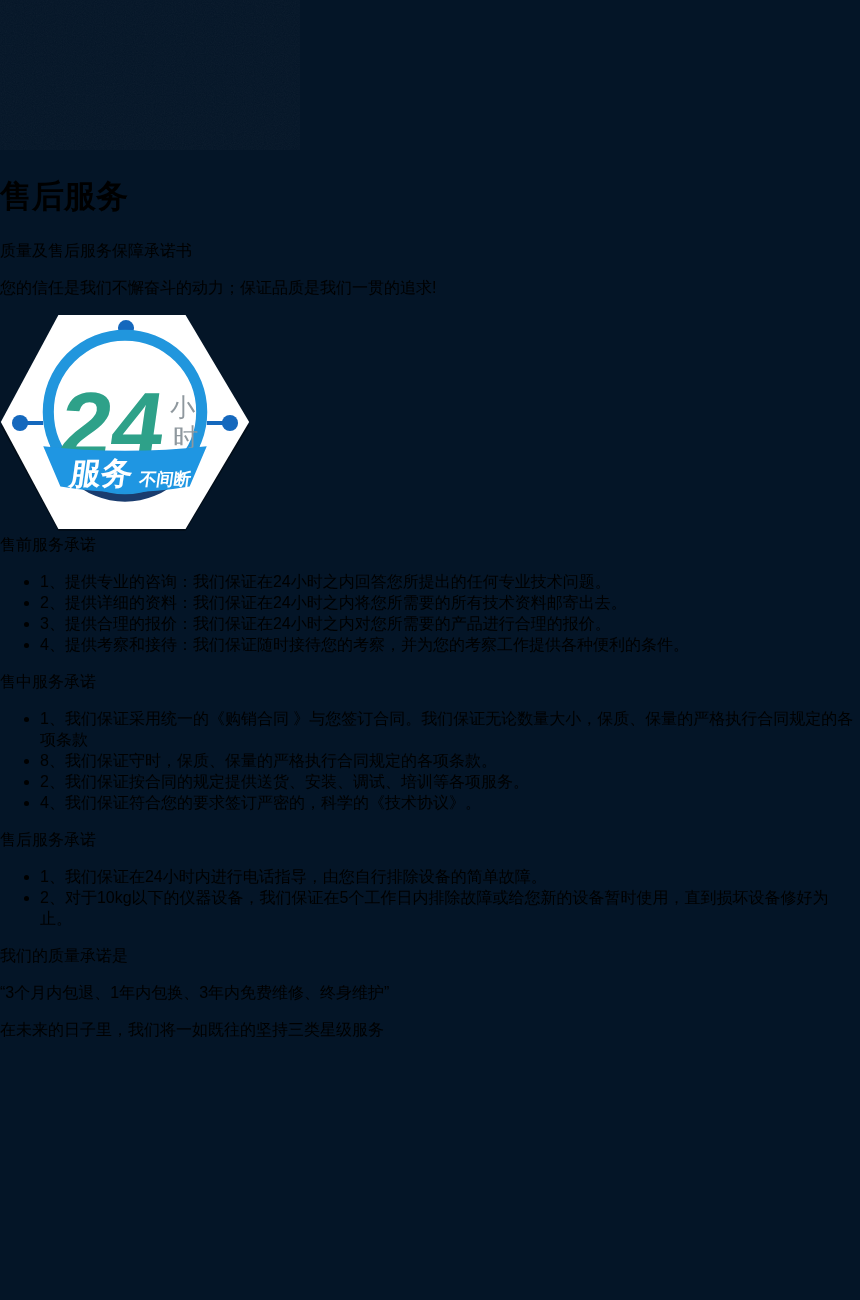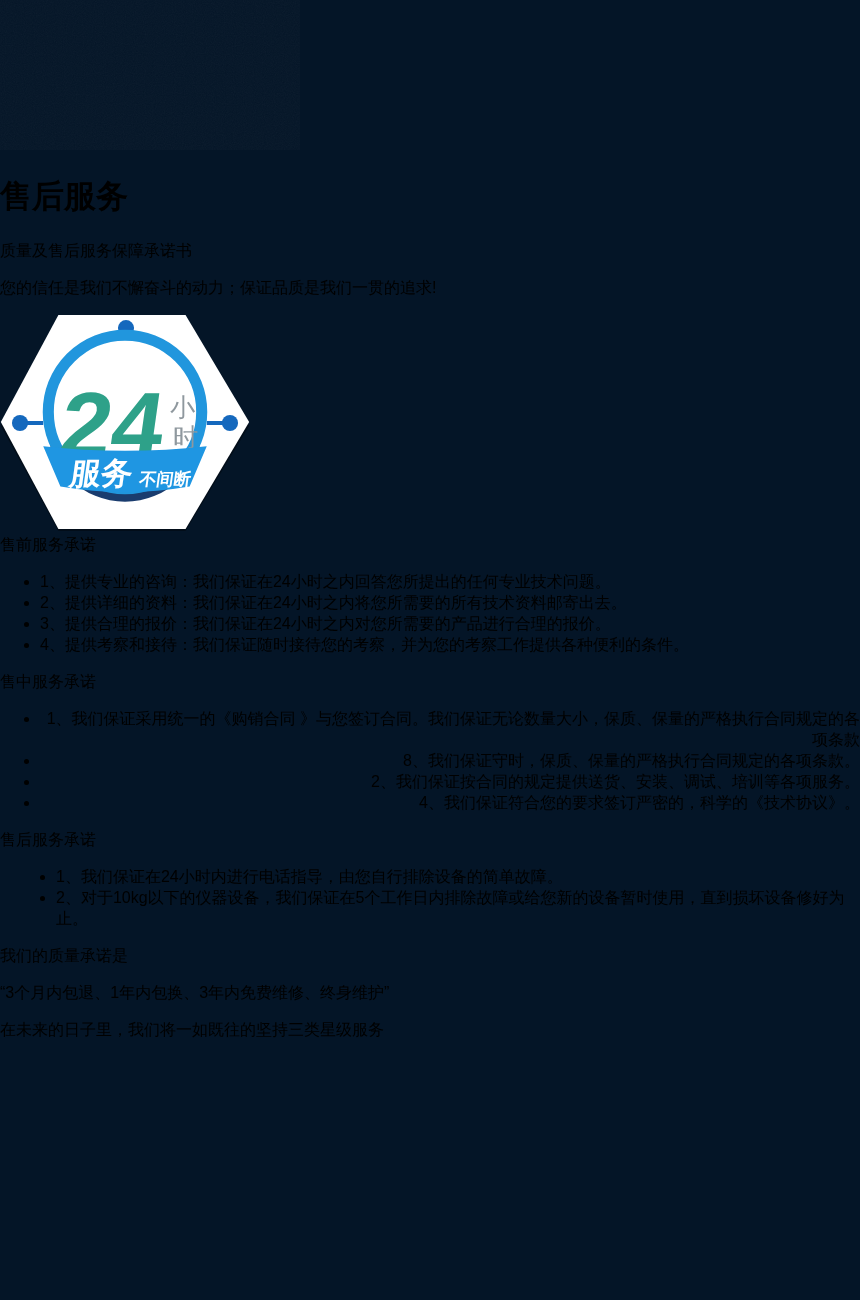--- a/index.html
+++ b/index.html
@@ -138,32 +138,32 @@
     <li>1、提供专业的咨询：我们保证在24小时之内回答您所提出的任何专业技术问题。</li>
     <li>2、提供详细的资料：我们保证在24小时之内将您所需要的所有技术资料邮寄出去。</li>
     <li>3、提供合理的报价：我们保证在24小时之内对您所需要的产品进行合理的报价。</li>
     <li>4、提供考察和接待：我们保证随时接待您的考察，并为您的考察工作提供各种便利的条件。</li>
   </ul>
 
   
   <div class="abs sec-bar" style="top:713px;">
     <span>售中服务承诺</span>
   </div>
-  <ul class="abs plist lh31" style="top:764px;text-align:right;">
+  <ul class="abs plist lh31" style="top:764px;">
     <li>1、我们保证采用统一的《购销合同 》与您签订合同。我们保证无论数量大小，保质、保量的严格执行合同规定的各项条款</li>
     <li>8、我们保证守时，保质、保量的严格执行合同规定的各项条款。</li>
     <li>2、我们保证按合同的规定提供送货、安装、调试、培训等各项服务。</li>
     <li>4、我们保证符合您的要求签订严密的，科学的《技术协议》。</li>
   </ul>
 
   
   <div class="abs sec-bar" style="top:910px;">
     <span>售后服务承诺</span>
   </div>
-  <ul class="abs plist lh31" style="top:966px;margin-left:16px;">
+  <ul class="abs plist lh31" style="top:966px;">
     <li>1、我们保证在24小时内进行电话指导，由您自行排除设备的简单故障。</li>
     <li>2、对于10kg以下的仪器设备，我们保证在5个工作日内排除故障或给您新的设备暂时使用，直到损坏设备修好为止。</li>
   </ul>
 
   
   <div class="abs quality">
     <span class="w">我们的</span><span class="hl">质量</span><span class="w">承诺是</span>
   </div>
   <p class="abs quote">“3个月内包退、1年内包换、3年内免费维修、终身维护”</p>
   <p class="abs closing">在未来的日子里，我们将一如既往的坚持三类星级服务</p>

